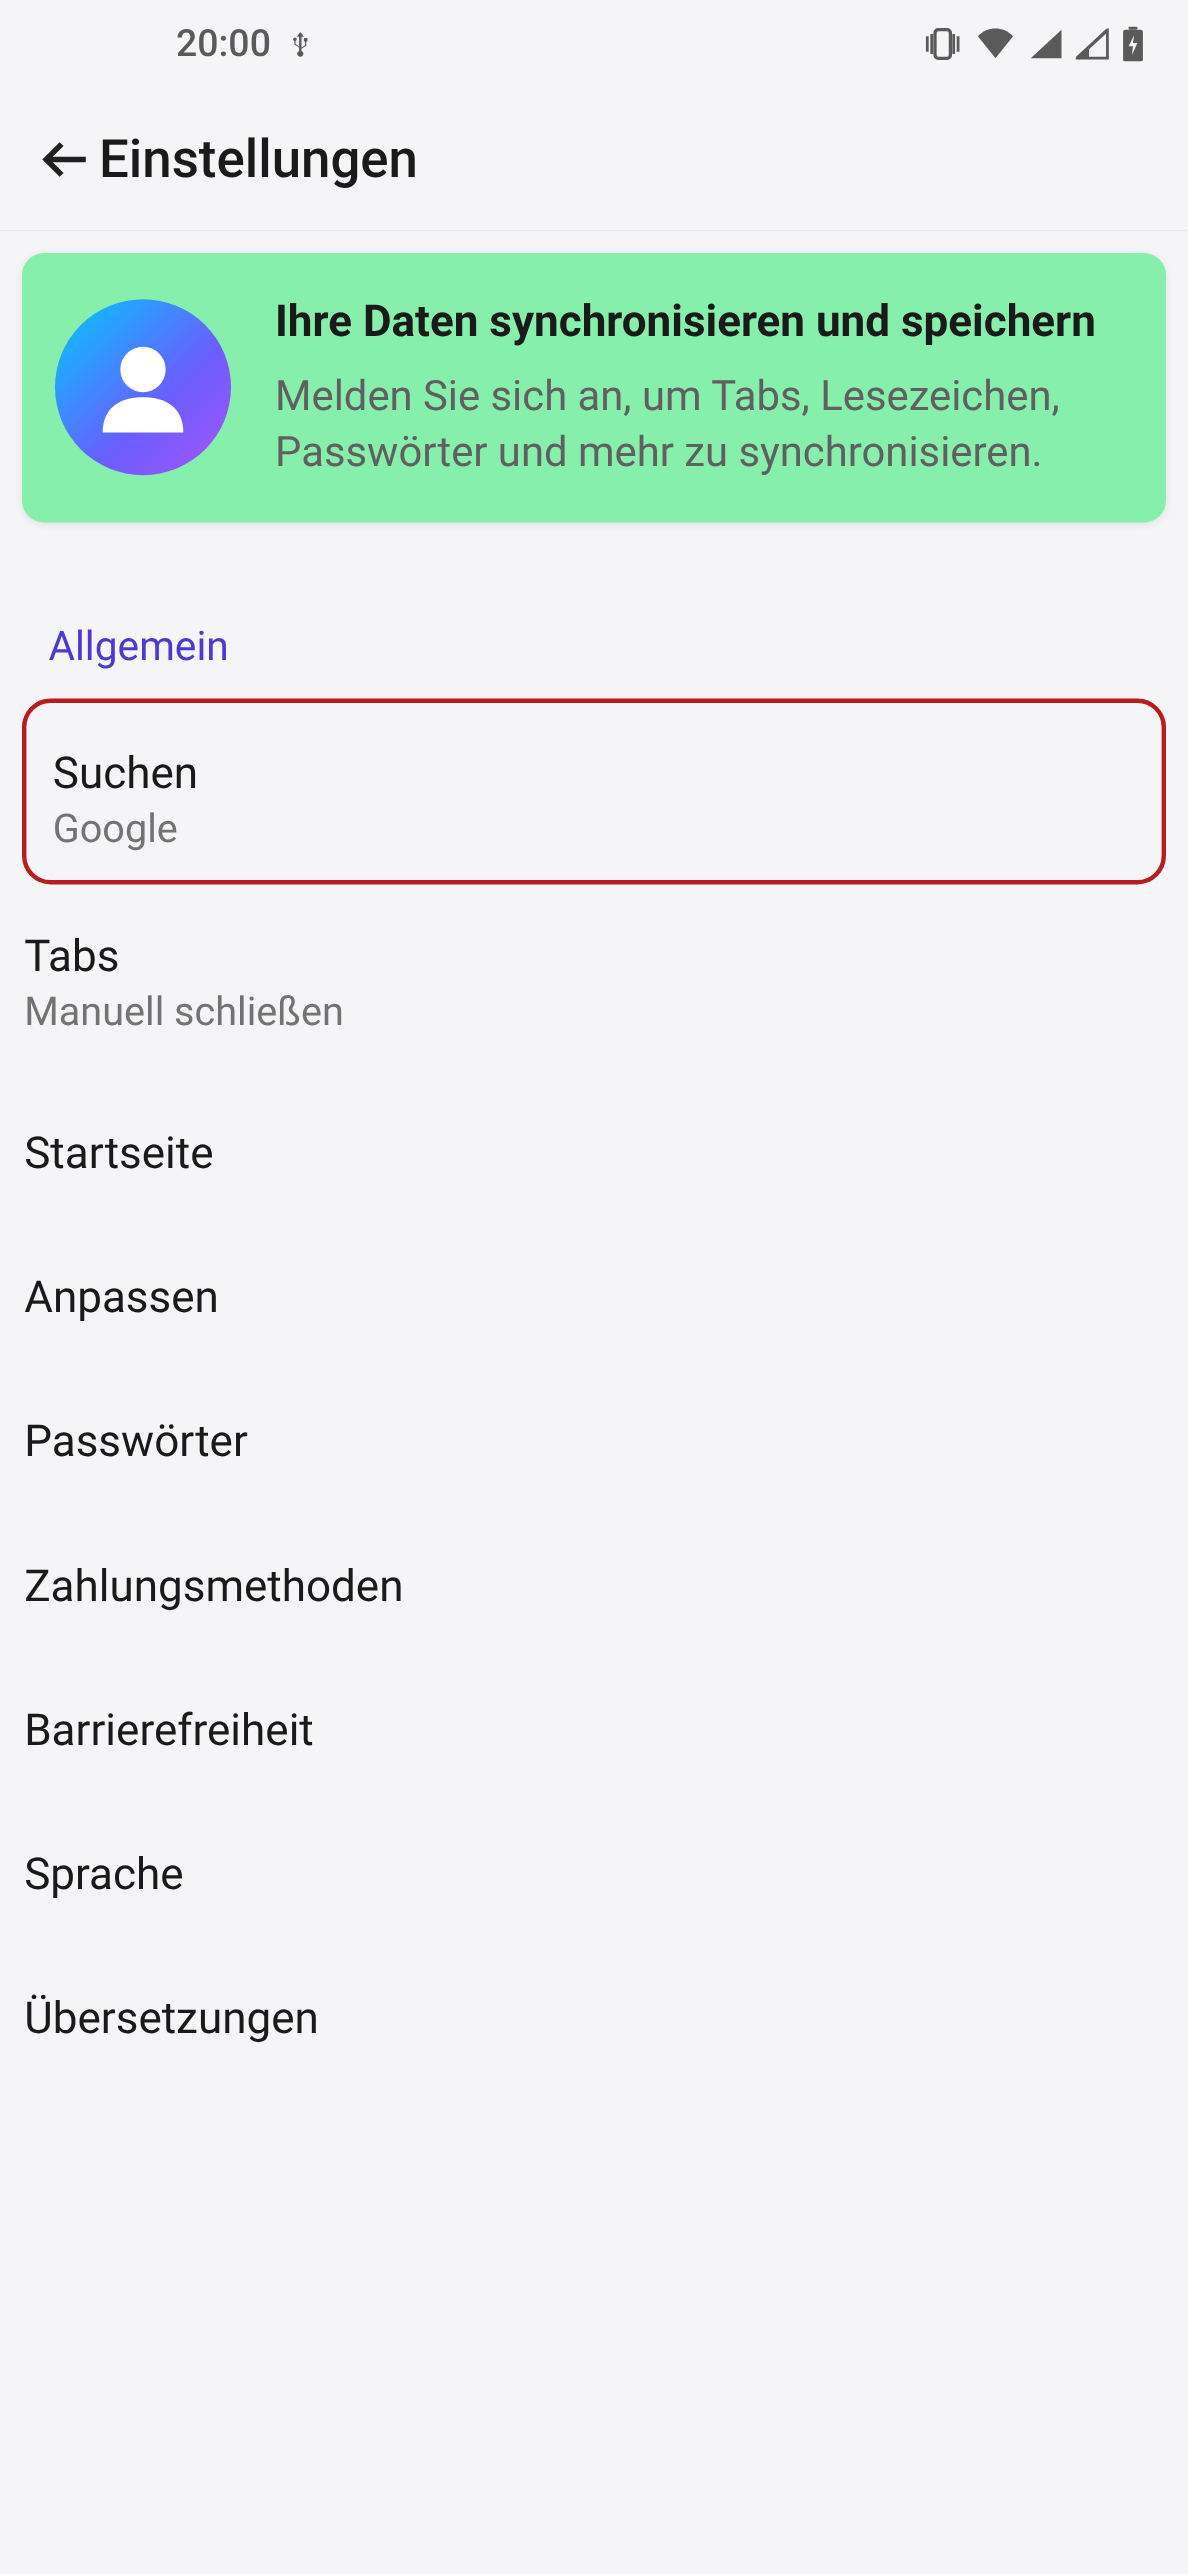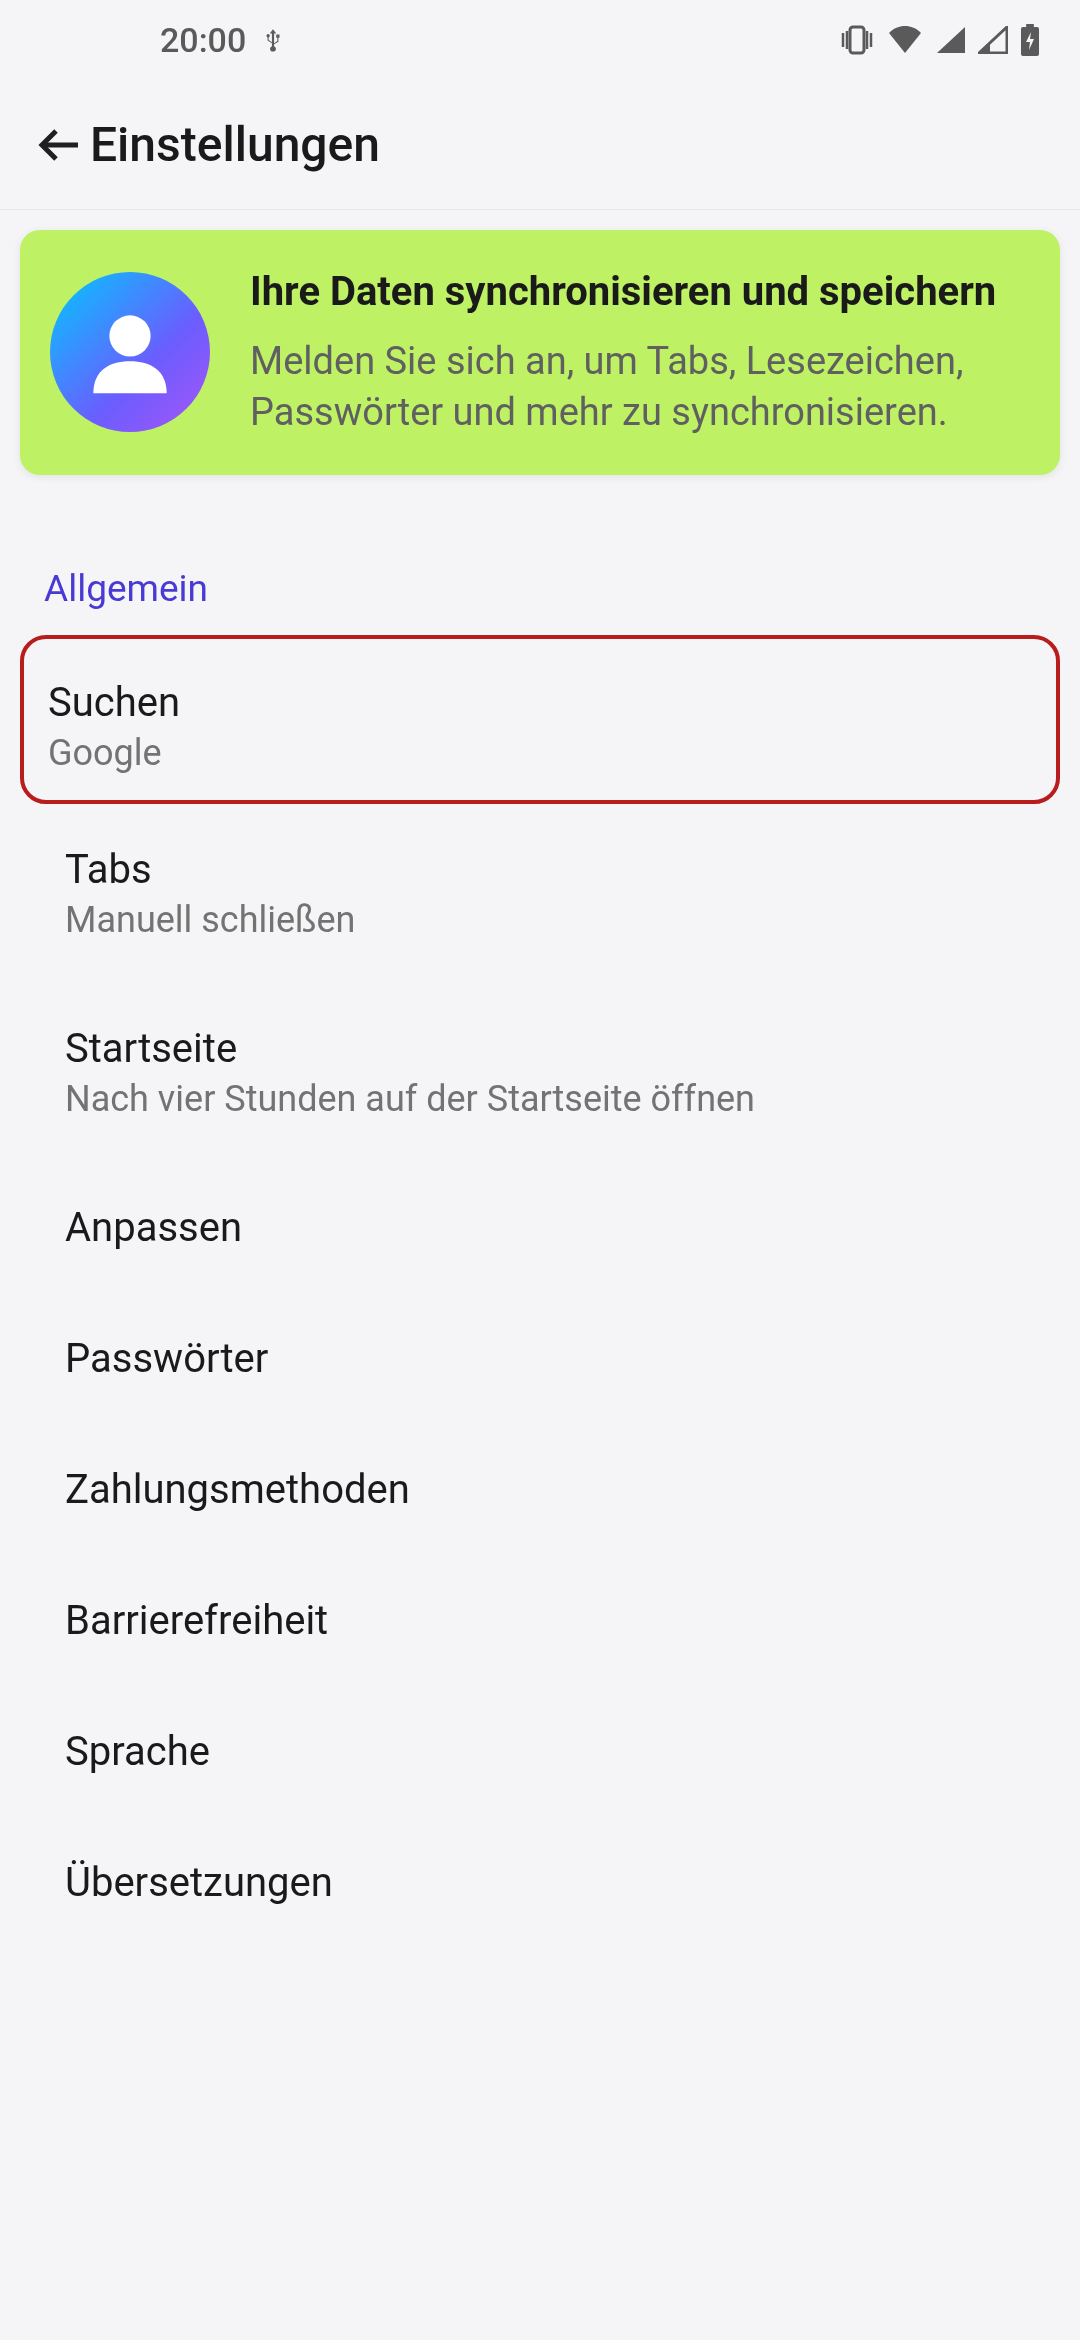--- a/index.html
+++ b/index.html
@@ -74,21 +74,21 @@
     }
     
     .app-bar-title {
       font-size: 48px;
       font-weight: 500;
       color: #1a1a1a;
     }
     
     .sync-card {
       margin: 20px;
-      background: #bef264;
+      background: #86efac;
       border-radius: 20px;
       box-shadow: 0 2px 8px rgba(0,0,0,0.08);
       padding: 36px 30px;
       display: flex;
       gap: 40px;
       align-items: center;
     }
     
     .avatar-wrapper {
       width: 160px;
@@ -135,26 +135,25 @@
       font-size: 37px;
       color: #4a3ad4;
       font-weight: 400;
     }
     
     .settings-list {
       padding: 0;
     }
     
     .settings-item {
-      padding: 42px 44px;
+      padding: 42px 22px;
       cursor: pointer;
       display: flex;
       flex-direction: column;
       gap: 6px;
-      margin-left: 21px;
     }
     
     .settings-item.highlighted {
       border: 4px solid #b91c1c;
       border-radius: 26px;
       margin: 0 20px;
       padding: 40px 24px 26px;
     }
     
     .settings-item-title {
@@ -256,21 +255,20 @@
     <div class="settings-item-subtitle">Google</div>
   </div>
 
   <div class="settings-item">
     <div class="settings-item-title">Tabs</div>
     <div class="settings-item-subtitle">Manuell schließen</div>
   </div>
 
   <div class="settings-item">
     <div class="settings-item-title">Startseite</div>
-    <div class="settings-item-subtitle">Nach vier Stunden auf der Startseite öffnen</div>
   </div>
 
   <div class="settings-item">
     <div class="settings-item-title">Anpassen</div>
   </div>
 
   <div class="settings-item">
     <div class="settings-item-title">Passwörter</div>
   </div>
 

